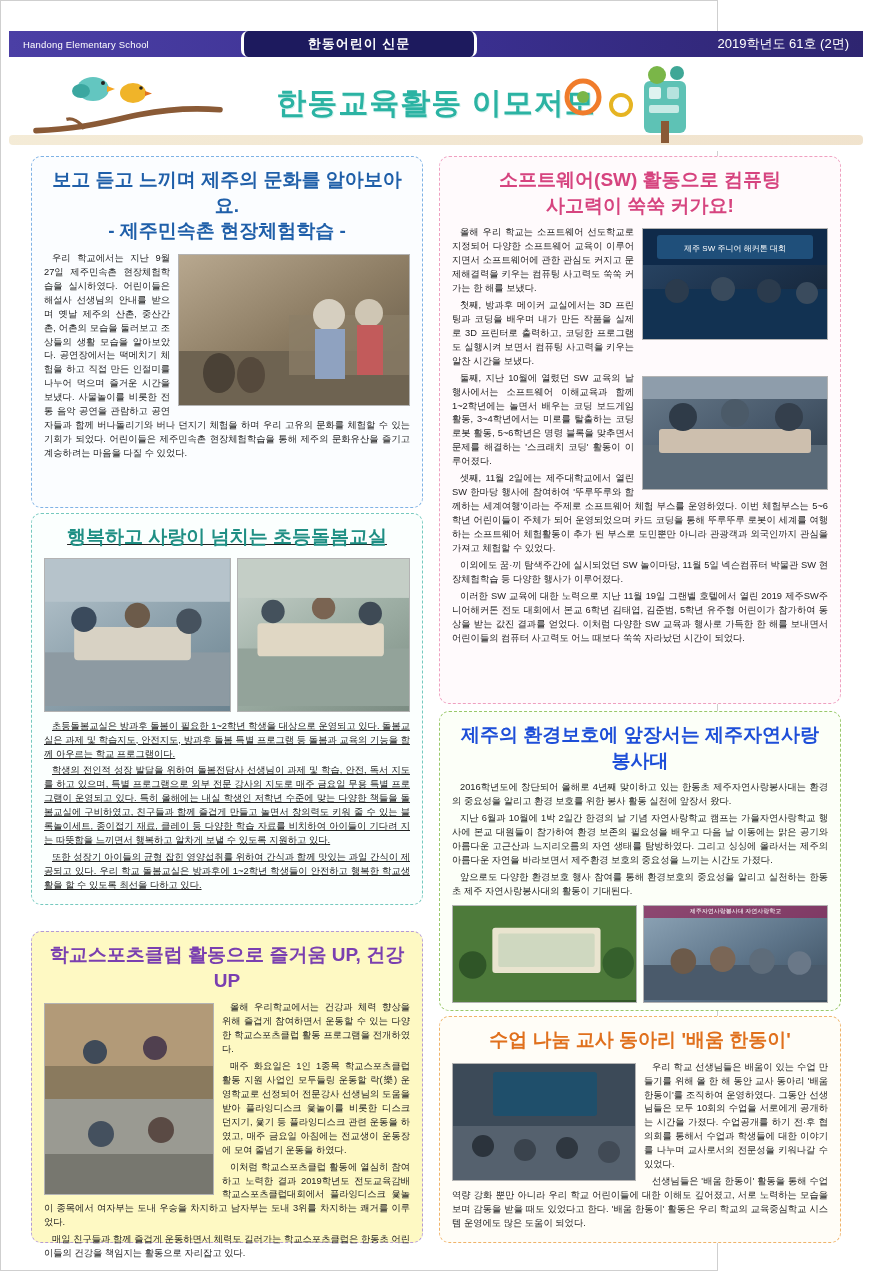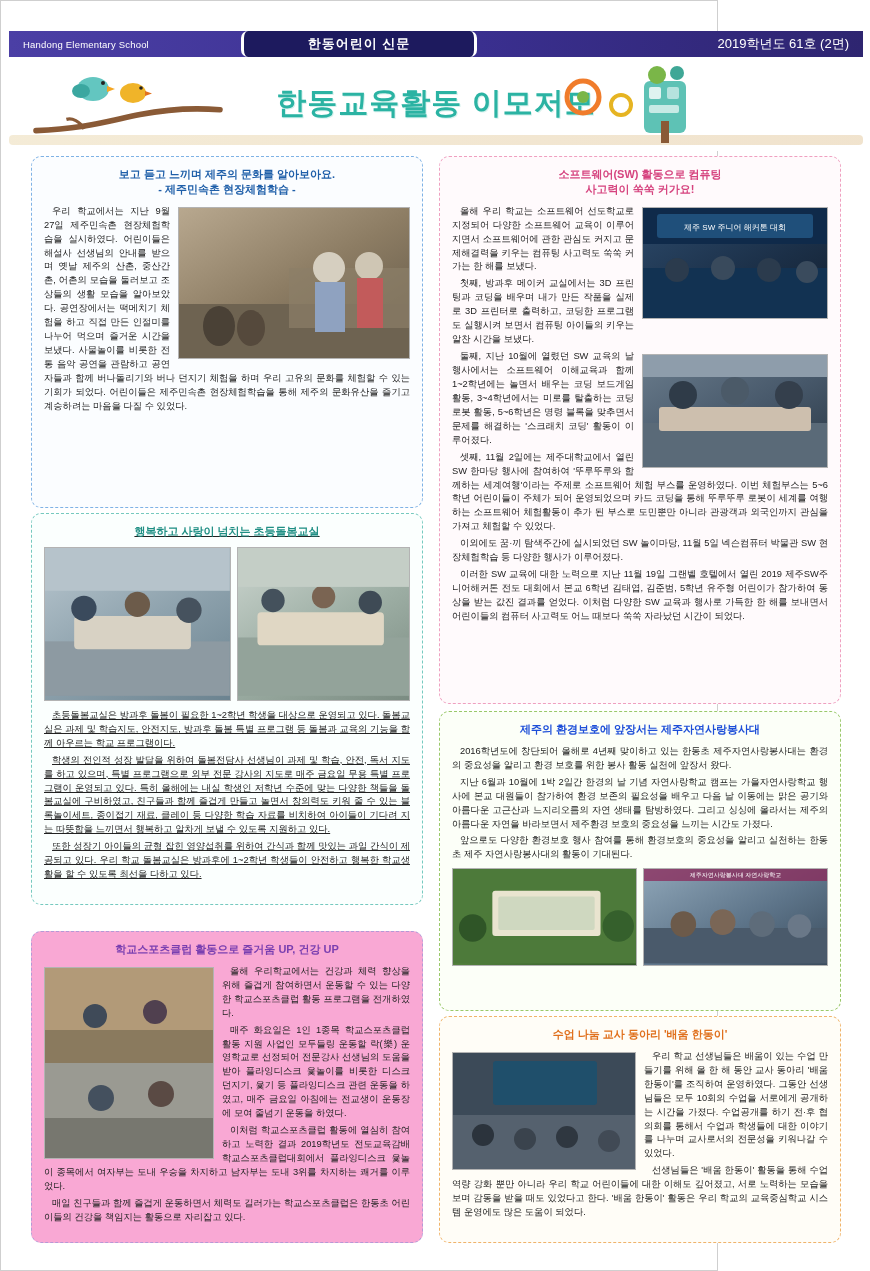--- a/index.html
+++ b/index.html
@@ -63,37 +63,37 @@
   .tree-deco{position:absolute;right:18px;top:60px;z-index:3;}
 
   
   .box{
     position:absolute;box-sizing:border-box;
     border-radius:10px;
     padding:10px 12px;
   }
   .box h2{
     margin:0 0 8px 0;text-align:center;line-height:1.35;
-    font-size:11px;font-weight:bold;
+    font-size:19px;font-weight:bold;
   }
   .body-text{
     font-size:9.3px;line-height:1.5;text-align:justify;color:#1b1b1b;
   }
   .body-text p{margin:0 0 3px 0;text-indent:8px;}
 
   
   .box-blue{border:1.6px dashed #7fb2e5;background:#fbfdff;}
   .box-blue h2{color:#1f5fa9;}
   .box-pink{border:1.6px dashed #efa0c0;background:#fffafc;}
   .box-pink h2{color:#d6447f;}
   .box-teal{border:1.6px dashed #76c9bf;background:#fbfffe;}
   .box-teal h2{color:#1f8f84;}
   .box-green{border:1.6px dashed #9ac86a;background:#fcfff8;}
   .box-green h2{color:#1d4ed8;}
-  .box-purple{border:1.6px dashed #b49ad6;background:#f9a8d4;}
+  .box-purple{border:1.6px dashed #b49ad6;background:#fef9c3;}
   .box-purple h2{color:#7a3fb0;}
   .box-orange{border:1.6px dashed #f0b36a;background:#fffdf7;}
   .box-orange h2{color:#e0701d;}
 
   
   .photo{
     background:#c9c9c9;border:1px solid #b3b3b3;overflow:hidden;position:relative;
   }
   .photo .ph{
     position:absolute;inset:0;
@@ -227,21 +227,21 @@
         <text x="92" y="22" font-size="8" fill="#ffffff" text-anchor="middle">제주 SW 주니어 해커톤 대회</text>
         <rect x="0" y="60" width="184" height="50" fill="#123252"></rect>
         <circle cx="34" cy="62" r="12" fill="#2b3b4d"></circle>
         <circle cx="80" cy="60" r="12" fill="#394a5c"></circle>
         <circle cx="126" cy="62" r="12" fill="#2b3b4d"></circle>
         <circle cx="164" cy="64" r="11" fill="#3a4b5d"></circle>
       </svg>
     </div>
     <div class="wrap-text">
       <p>올해 우리 학교는 소프트웨어 선도학교로 지정되어 다양한 소프트웨어 교육이 이루어지면서 소프트웨어에 관한 관심도 커지고 문제해결력을 키우는 컴퓨팅 사고력도 쑥쑥 커가는 한 해를 보냈다.</p>
-      <p>첫째, 방과후 메이커 교실에서는 3D 프린팅과 코딩을 배우며 내가 만든 작품을 실제로 3D 프린터로 출력하고, 코딩한 프로그램도 실행시켜 보면서 컴퓨팅 아이들의 키우는 알찬 시간을 보냈다.</p>
+      <p>첫째, 방과후 메이커 교실에서는 3D 프린팅과 코딩을 배우며 내가 만든 작품을 실제로 3D 프린터로 출력하고, 코딩한 프로그램도 실행시켜 보면서 컴퓨팅 사고력을 키우는 알찬 시간을 보냈다.</p>
     </div>
     <div class="photo" style="float:right;width:184px;height:112px;margin:4px 0 6px 8px;">
       <div class="ph ph-sw2"></div>
       <svg viewBox="0 0 184 112" style="position:absolute;inset:0">
         <rect x="0" y="68" width="184" height="44" fill="#5a6a78"></rect>
         <rect x="16" y="52" width="152" height="24" rx="3" fill="#cdbfae"></rect>
         <circle cx="40" cy="40" r="14" fill="#2f3b48"></circle>
         <circle cx="92" cy="36" r="14" fill="#4b5a68"></circle>
         <circle cx="146" cy="40" r="14" fill="#343f4c"></circle>
         <rect x="0" y="0" width="184" height="22" fill="#8e9dab"></rect>

